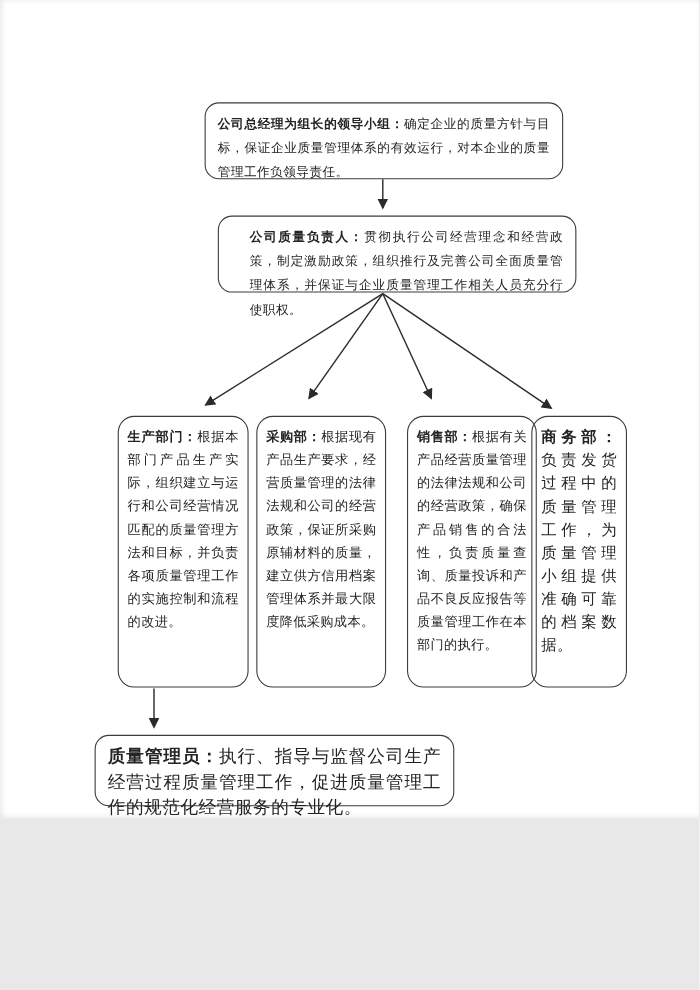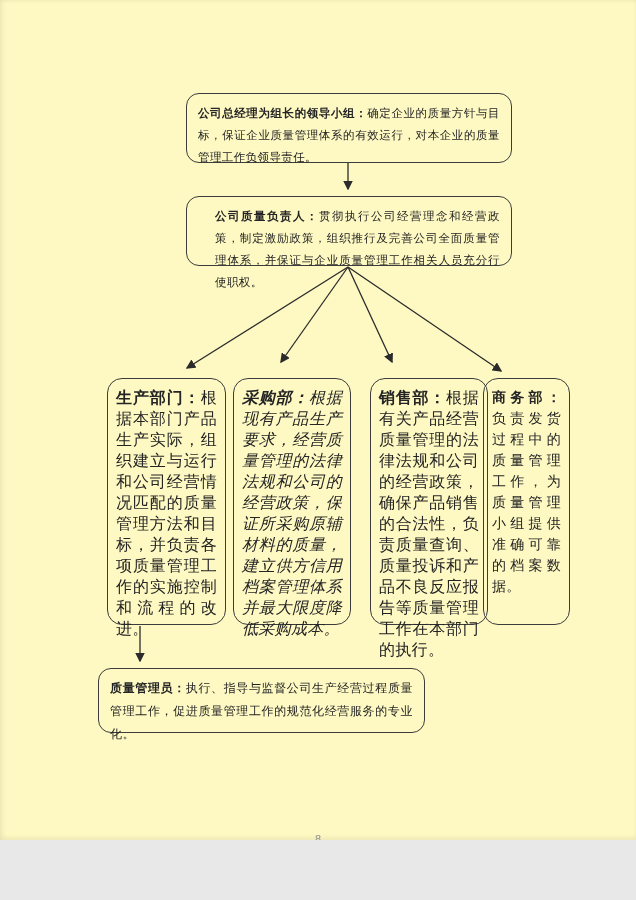--- a/index.html
+++ b/index.html
@@ -1,20 +1,20 @@
 <!DOCTYPE html>
 <html lang="zh"><head>
 <meta charset="utf-8">
 <style>
   html,body { margin:0; padding:0; background:#e8e8e8; }
   .page {
     position: relative;
-    width: 636px; height: 840px;
+    width: 636px; height: 744px;
     margin: 0 auto;
-    background: #fef9c3;
+    background: #ffffff;
     font-family: "Liberation Sans", sans-serif;
     color: #242424;
     box-shadow: inset 3px 0 5px rgba(0,0,0,0.05),
                 inset 0 -3px 5px rgba(0,0,0,0.045),
                 inset 0 2px 3px rgba(0,0,0,0.02);
     overflow: hidden;
   }
   .connectors {
     position:absolute; left:0; top:0; width:636px; height:900px;
     pointer-events:none;
@@ -25,29 +25,29 @@
     border: 1.3px solid #3c3c3c;
     border-radius: 13px;
     background: transparent;
     padding: 8px 11px;
     text-align: justify;
     text-justify: inter-ideograph;
   }
   .node p { margin:0; }
   .node .t { font-weight: bold; }
   .wide  { font-size: 11.5px; line-height: 22px; letter-spacing: 0.4px; }
-  .dept  { font-size: 16px;   line-height: 21px; letter-spacing: 0.3px; padding: 8px 8px; border-radius: 15px; }
+  .dept  { font-size: 12px;   line-height: 21px; letter-spacing: 0.3px; padding: 8px 8px; border-radius: 15px; }
 
   .n-leadership      { left:186px; top:93px;  width:326px; height:70px; }
-  .n-director        { left:186px; top:196px; width:326px; height:70px;padding-left:28px; }
+  .n-director        { left:198px; top:196px; width:326px; height:70px;padding-left:28px; }
   .n-production      { left:107px; top:378px; width:119px; height:247px; }
-  .n-purchasing      { left:233px; top:378px; width:118px; height:247px;font-style:italic; }
+  .n-purchasing      { left:233px; top:378px; width:118px; height:247px; }
   .n-sales           { left:358px; top:378px; width:118px; height:247px;margin-left:12px; }
   .n-commerce        { left:483px; top:378px; width:87px;  height:247px; font-size:14px; }
-  .n-quality-manager { left:98px; top:668px; width:327px; height:65px; font-size:12px; line-height:23px; letter-spacing:0.5px; }
+  .n-quality-manager { left:86px; top:668px; width:327px; height:65px; font-size:16px; line-height:23px; letter-spacing:0.5px; }
 
   .page-number {
     position:absolute; left:0; top:833px; width:636px;
     text-align:center; font-size:11px; color:#8f8f8f;
   }
 </style>
 </head>
 <body>
 
 <div class="page">

